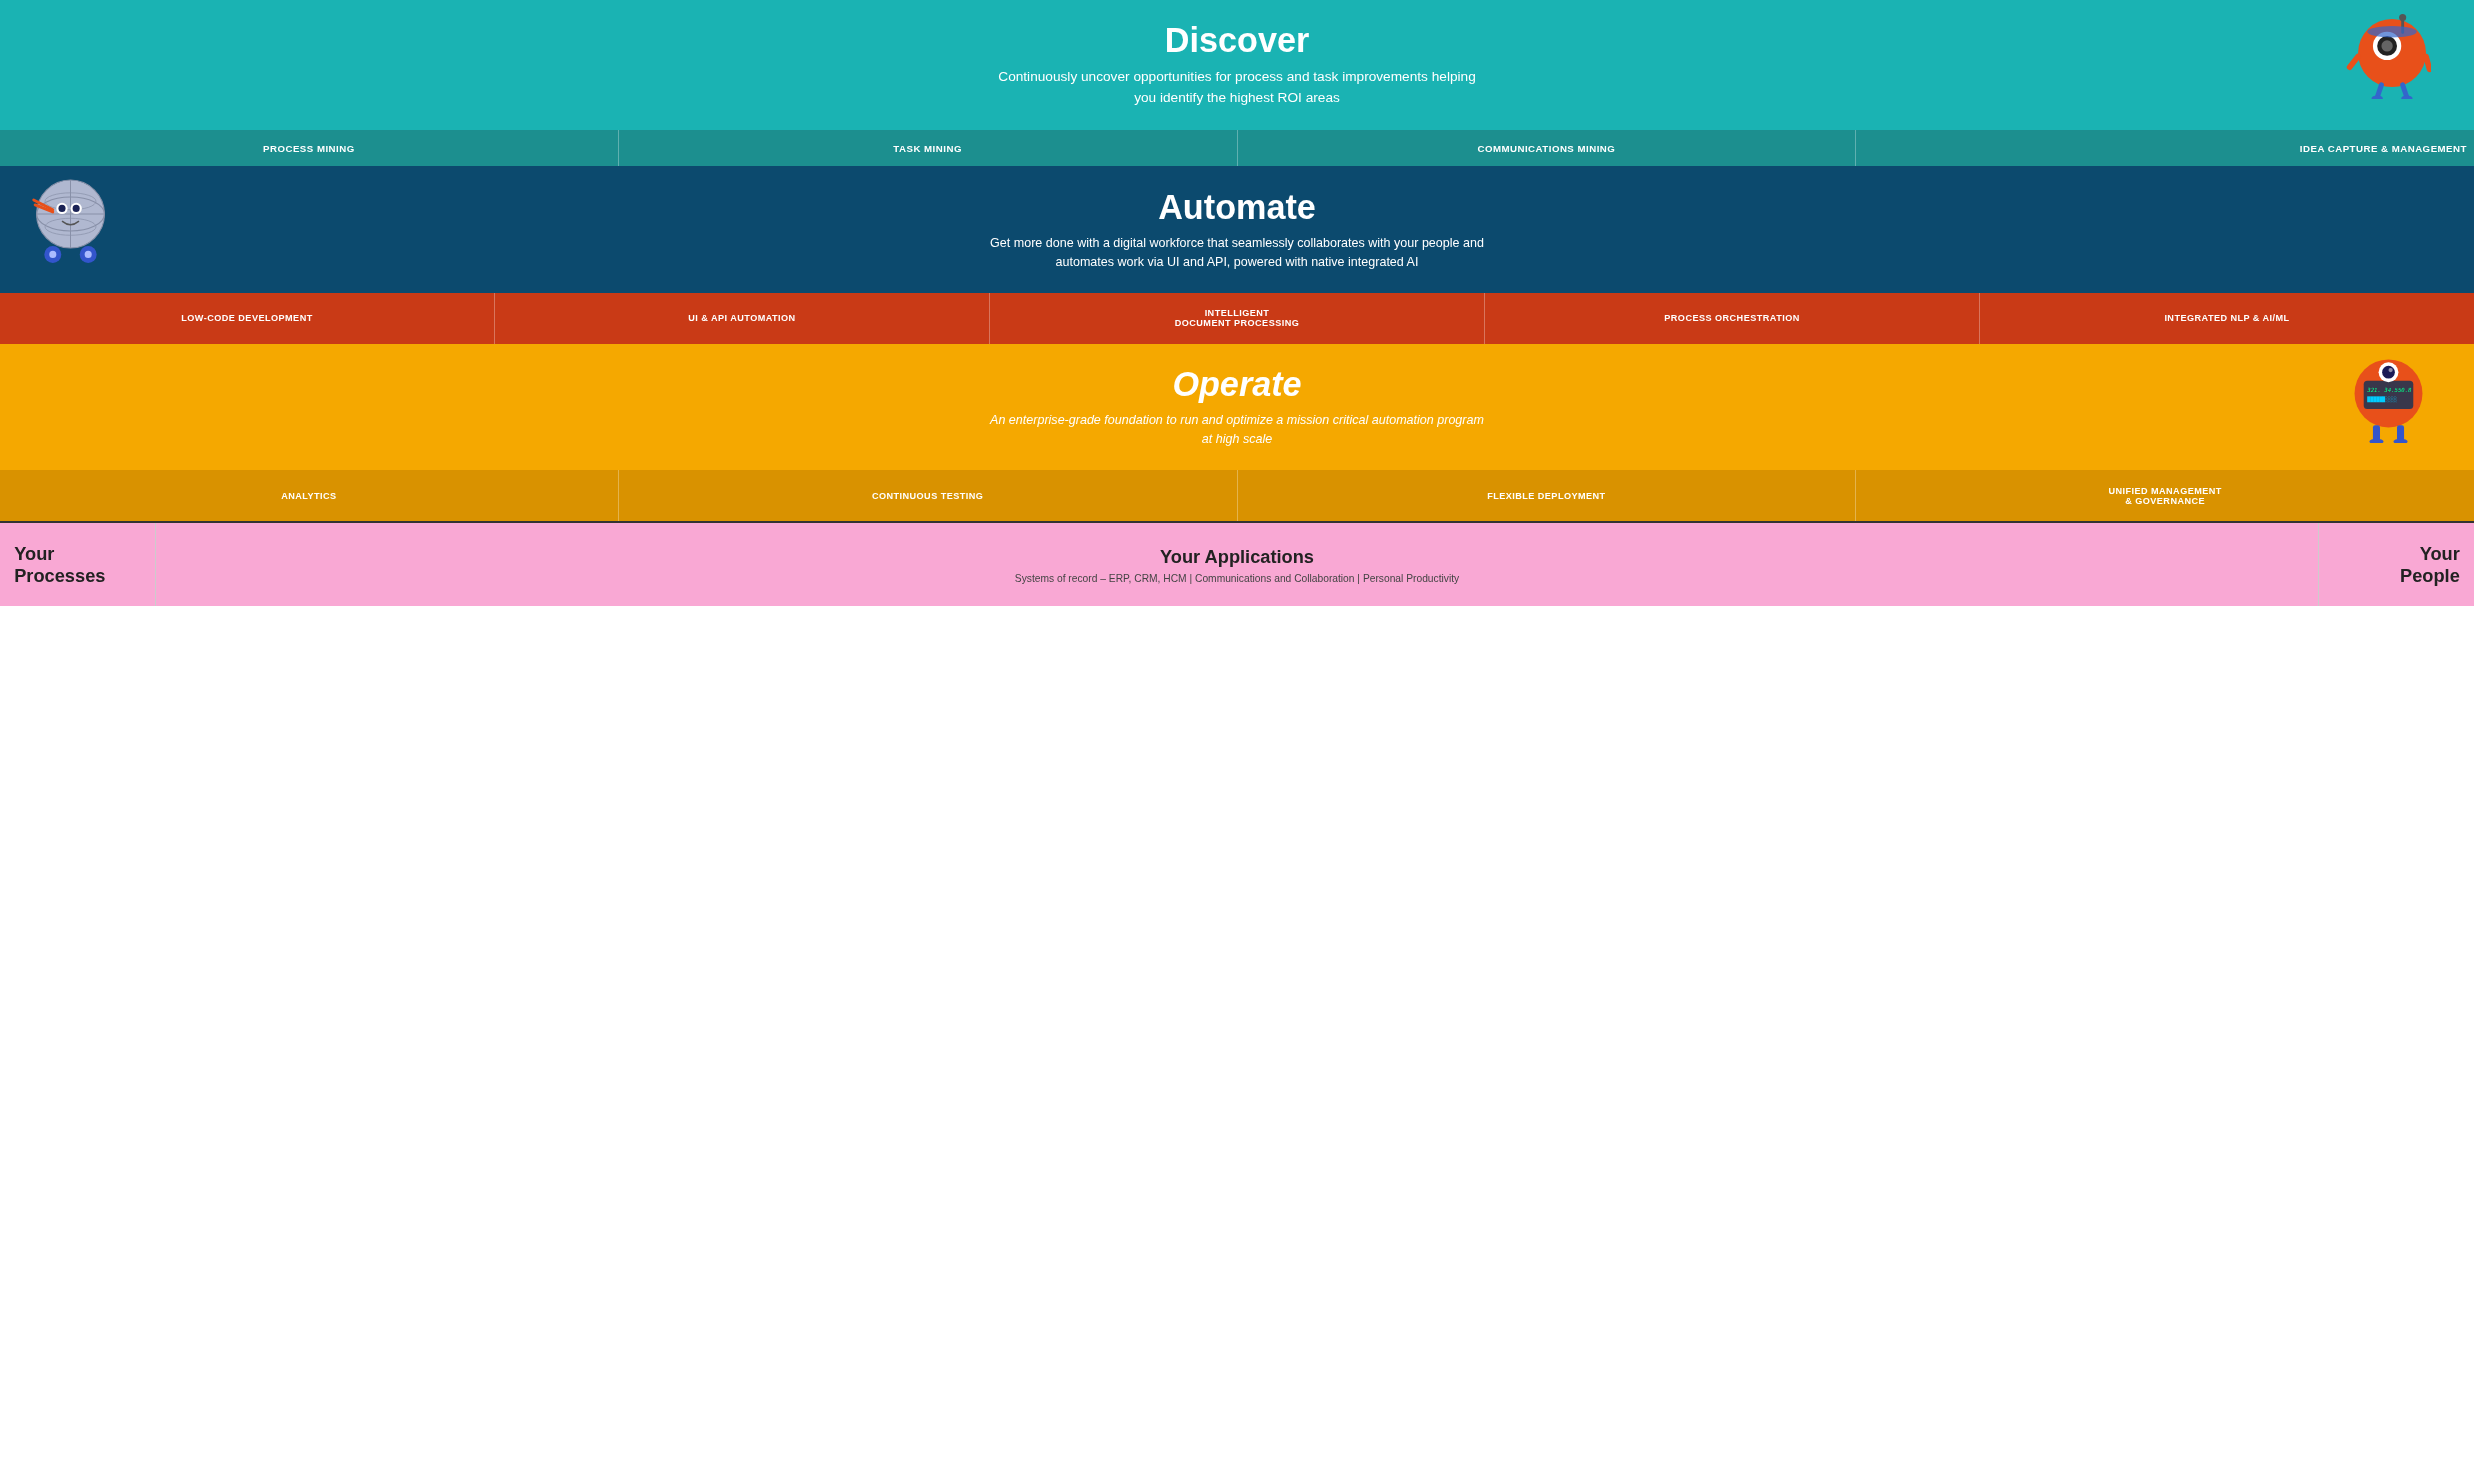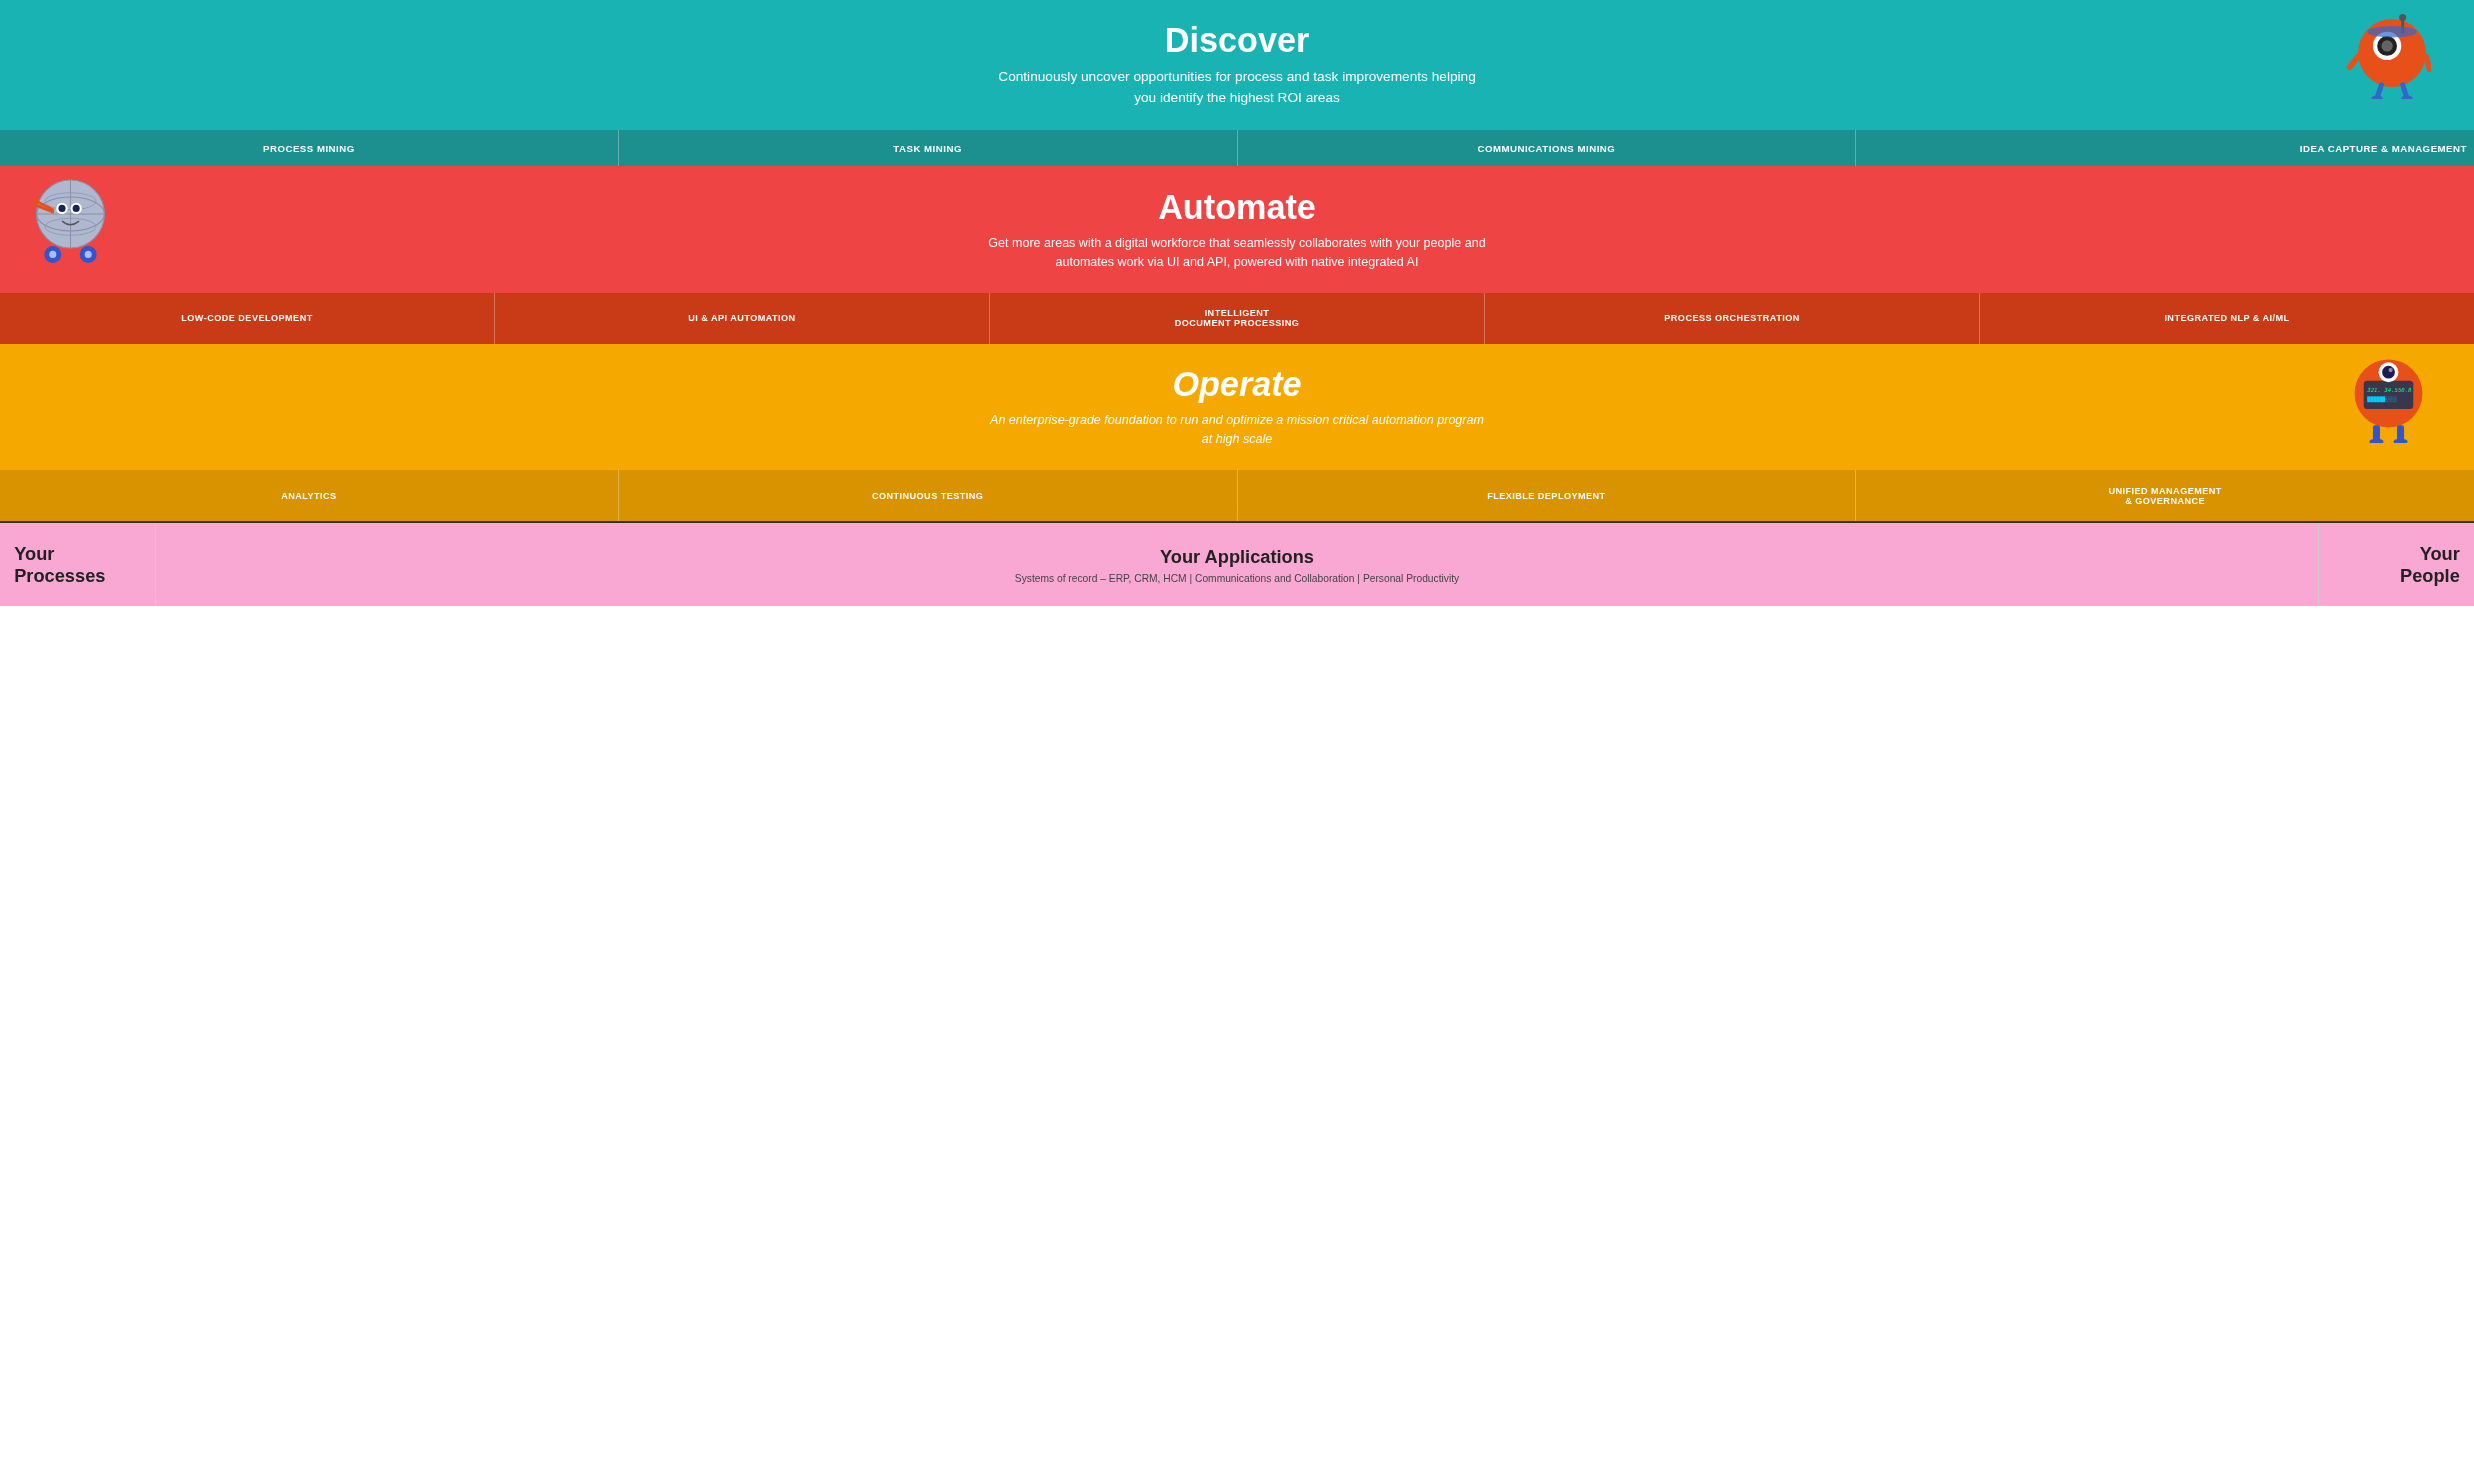--- a/index.html
+++ b/index.html
@@ -50,21 +50,21 @@
       font-size: 0.85em;
       font-weight: bold;
       letter-spacing: 0.05em;
       border-right: 0.7px solid rgba(255,255,255,0.3);
       cursor: pointer;
     }
     .nav-tab:last-child { border-right: none; text-align: right; }
 
     
     .automate-section {
-      background-color: #ef4444;
+      background-color: #0c4a6e;
       display: flex;
       align-items: center;
       justify-content: center;
       padding: 21.3px 28.4px;
       position: relative;
       min-height: 114px;
     }
     .automate-mascot-left {
       position: absolute;
       left: 28.4px;
@@ -273,21 +273,21 @@
       <circle cx="85" cy="115" r="12" fill="#3355cc"></circle>
       <circle cx="35" cy="115" r="5" fill="#aabbff"></circle>
       <circle cx="85" cy="115" r="5" fill="#aabbff"></circle>
 
       <path d="M10 45 L35 55" stroke="#e8501a" stroke-width="4" stroke-linecap="round"></path>
       <path d="M8 38 L35 52" stroke="#e8501a" stroke-width="4" stroke-linecap="round"></path>
     </svg>
   </div>
   <div class="automate-content">
     <h1>Automate</h1>
-    <p>Get more areas with a digital workforce that seamlessly collaborates with your people and automates work via UI and API, powered with native integrated AI</p>
+    <p>Get more done with a digital workforce that seamlessly collaborates with your people and automates work via UI and API, powered with native integrated AI</p>
   </div>
 </div>
 
 <div class="automate-tabs">
   <div class="automate-tab">LOW-CODE DEVELOPMENT</div>
   <div class="automate-tab">UI &amp; API AUTOMATION</div>
   <div class="automate-tab" style="white-space:pre-line;">INTELLIGENT
 DOCUMENT PROCESSING</div>
   <div class="automate-tab">PROCESS ORCHESTRATION</div>
   <div class="automate-tab">INTEGRATED NLP &amp; AI/ML</div>

